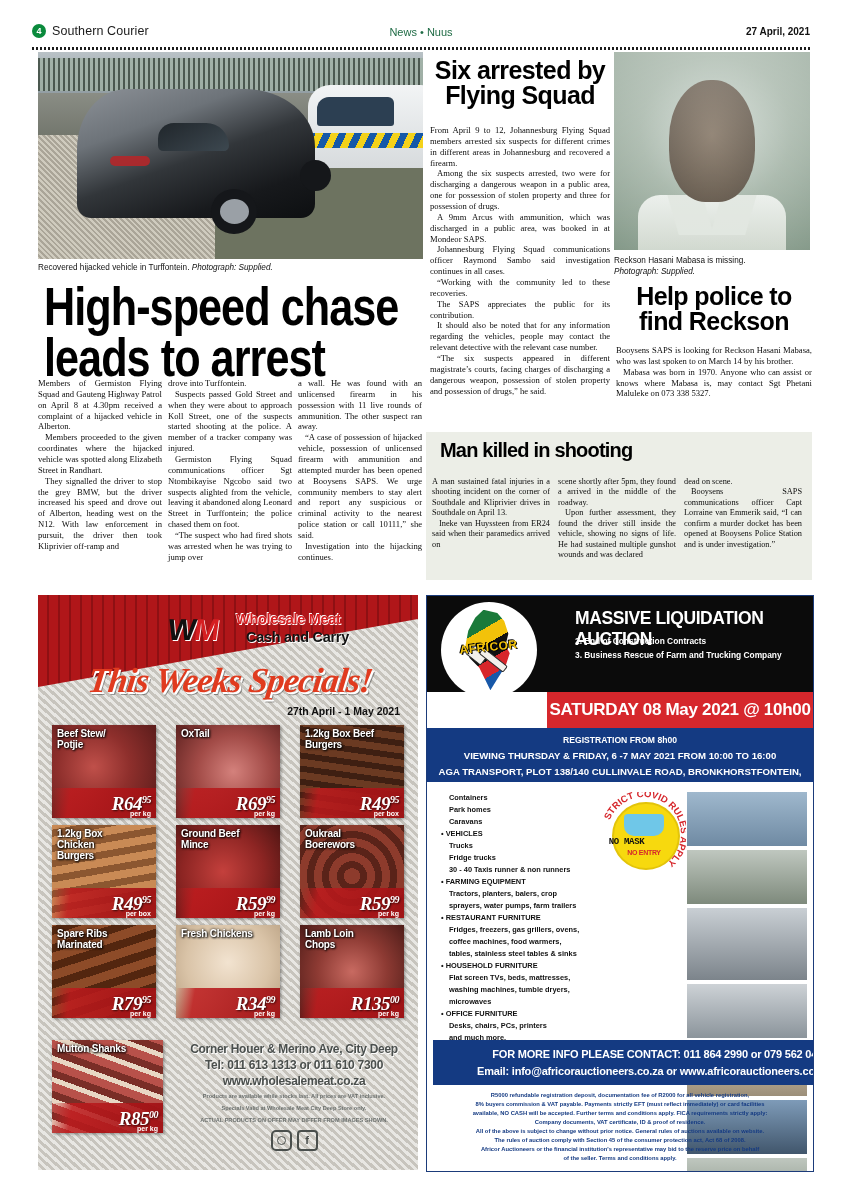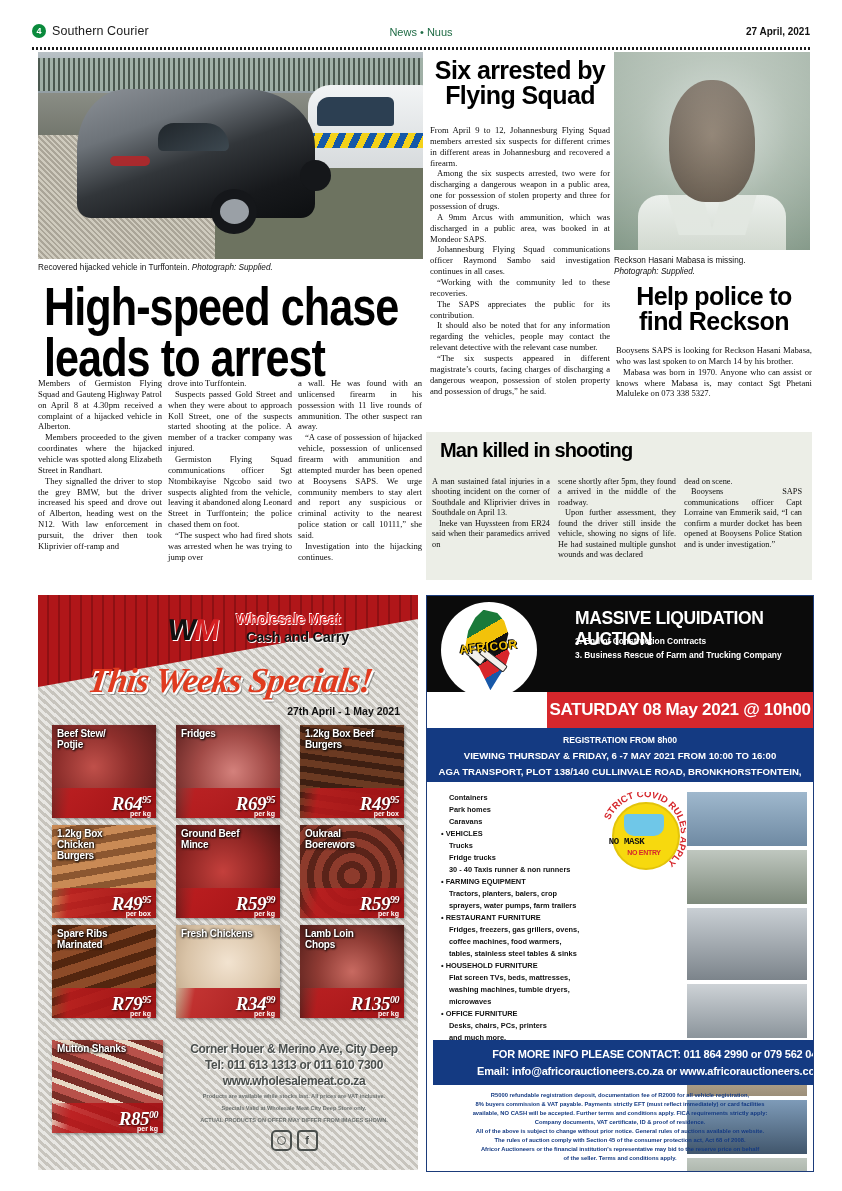--- a/index.html
+++ b/index.html
@@ -315,21 +315,21 @@
         <div class="wm-card">
           <div class="wm-meat m-a"></div>
             <div class="wm-pband"></div>
           <div class="wm-name">Beef Stew/ Potjie</div>
           <div class="wm-price"><span>R64</span><sup>95</sup></div>
           <div class="wm-unit">per kg</div>
         </div>
         <div class="wm-card">
           <div class="wm-meat m-b"></div>
             <div class="wm-pband"></div>
-          <div class="wm-name">Fridges</div>
+          <div class="wm-name">OxTail</div>
           <div class="wm-price"><span>R69</span><sup>95</sup></div>
           <div class="wm-unit">per kg</div>
         </div>
         <div class="wm-card">
           <div class="wm-meat m-c"></div>
             <div class="wm-pband"></div>
           <div class="wm-name">1.2kg Box Beef Burgers</div>
           <div class="wm-price"><span>R49</span><sup>95</sup></div>
           <div class="wm-unit">per box</div>
         </div>

